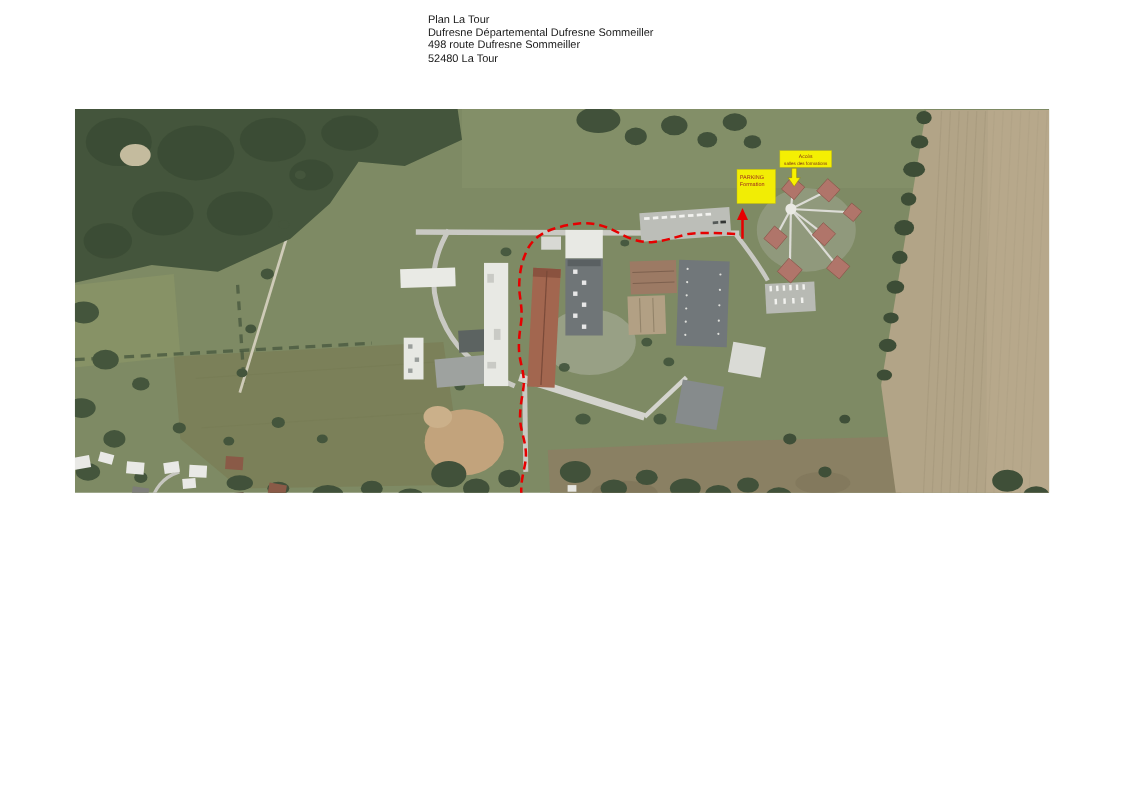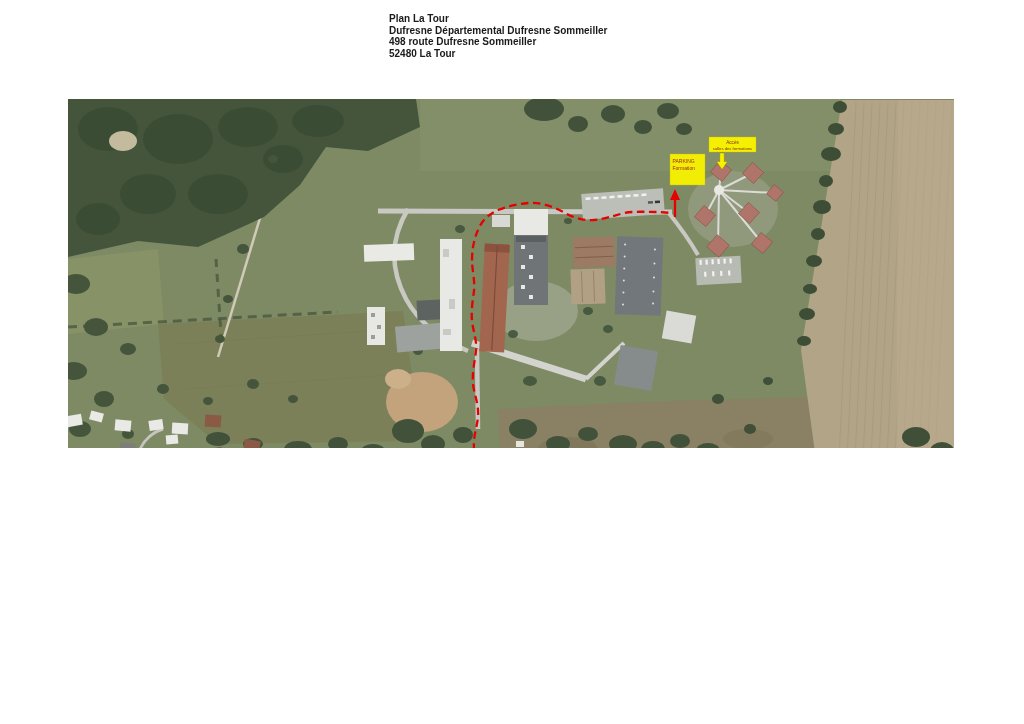--- a/index.html
+++ b/index.html
@@ -1,19 +1,19 @@
 <!DOCTYPE html>
 <html><head>
 <meta charset="utf-8">
 <style>
   html,body{margin:0;padding:0;background:#ffffff;}
   .page{position:relative;width:1024px;height:724px;background:#ffffff;overflow:hidden;
         font-family:"Liberation Sans", sans-serif;}
   .header{position:absolute;left:389px;top:13px;color:#1a1a1a;font-size:10px;line-height:11.5px;}
-  .header div{white-space:nowrap;font-weight:bold;}
+  .header div{white-space:nowrap;}
   .map{position:absolute;left:68px;top:87px;width:886px;height:349px;overflow:hidden;margin-top:12px;}
   svg{display:block;}
   svg text{font-family:"Liberation Sans", sans-serif;}
 </style>
 </head>
 <body>
 
 <div class="page">
 
   <div class="header">

